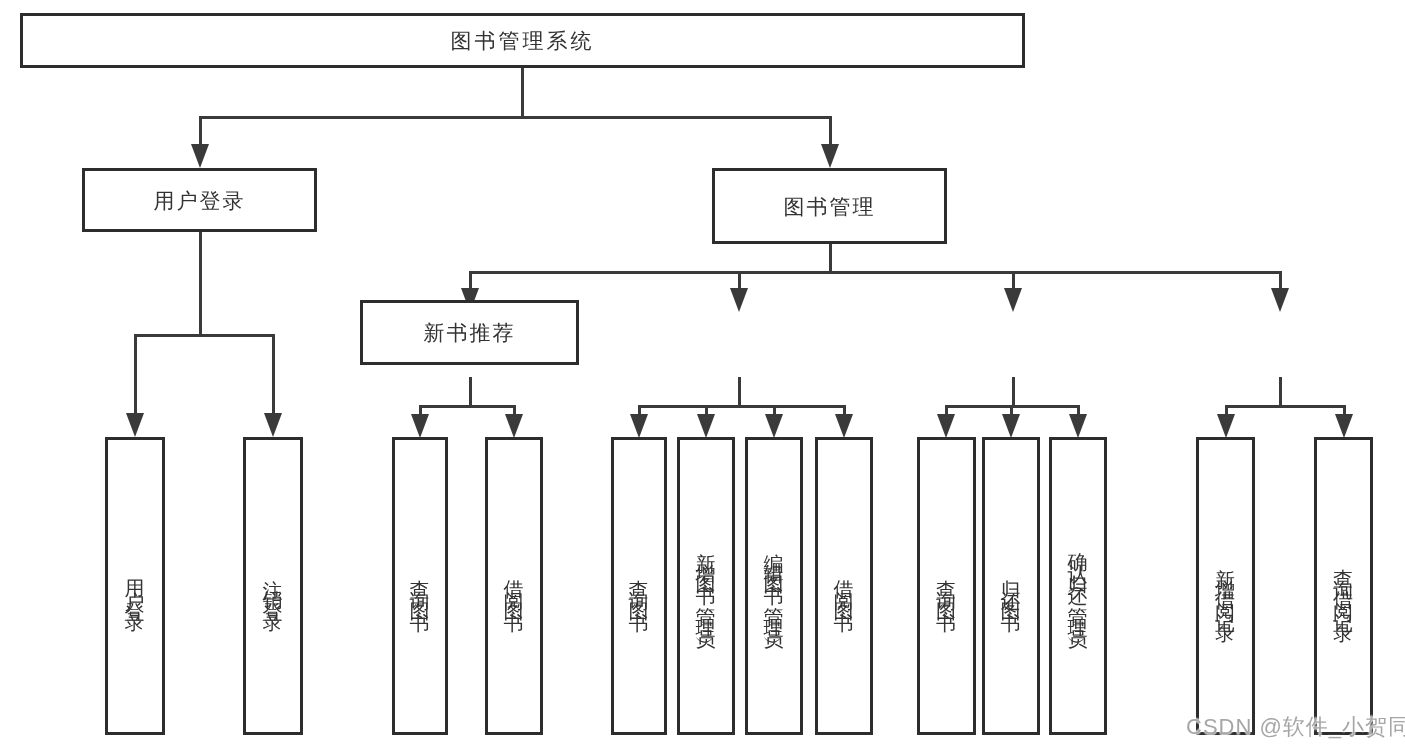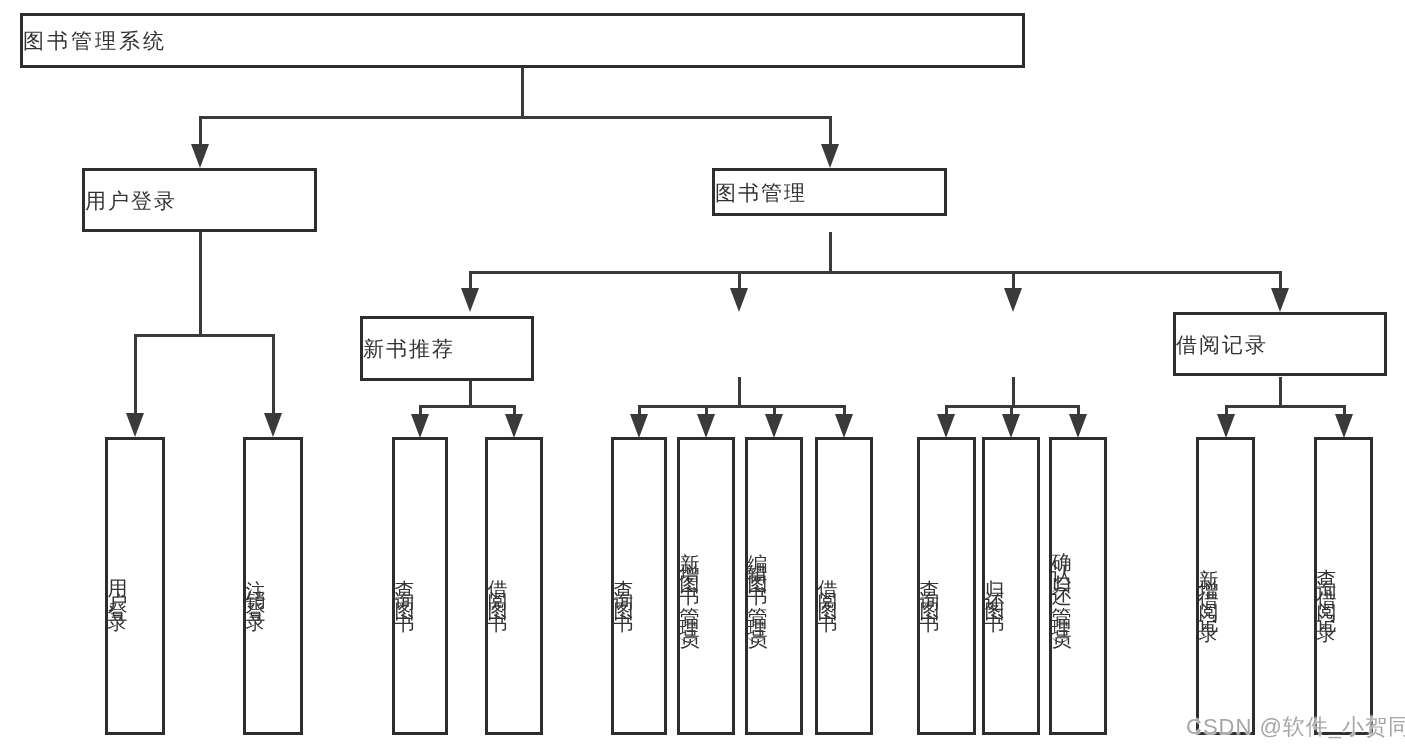--- a/index.html
+++ b/index.html
@@ -9,21 +9,21 @@
     background:var(--bg,#ffffff);
     overflow:hidden;
     font-family:"Liberation Sans","DejaVu Sans",sans-serif;
   }
   
   .node{
     position:absolute;
     box-sizing:border-box;
     background:#ffffff;
     border:3px solid var(--border,#2d2d2d);
-    display:flex;align-items:center;
+    display:flex;align-items:center;justify-content:center;
     z-index:2;
   }
   .hnode .lbl{
     font-size:21px;color:var(--text,#333333);
     letter-spacing:2px;white-space:nowrap;line-height:1;
   }
   .root .lbl{letter-spacing:3px;}
   .leaf{top:437px;height:298px;}
   .leaf .vtext{
     writing-mode:vertical-rl;
@@ -107,29 +107,26 @@
       <div class="arrow" style="left: 1335px; top: 414px;"></div>
     </div>
 
   <div class="node hnode root" style="left:20px;top:13px;width:1005px;height:55px">
     <span class="lbl">图书管理系统</span>
   </div>
 
   <div class="node hnode" style="left:82px;top:168px;width:235px;height:64px">
     <span class="lbl">用户登录</span>
   </div>
-  <div class="node hnode" style="left:712px;top:168px;width:235px;height:48px">
+  <div class="node hnode" style="left:712px;top:168px;width:235px;height:76px">
     <span class="lbl">图书管理</span>
   </div>
 
-  <div class="node hnode" style="left:360px;top:316px;width:174px;height:65px">
+  <div class="node hnode" style="left:360px;top:300px;width:219px;height:65px">
     <span class="lbl">新书推荐</span>
-  </div>
-  <div class="node hnode" style="left:1173px;top:312px;width:214px;height:64px">
-    <span class="lbl">借阅记录</span>
   </div>
 
   <div class="node leaf" style="left:105px;width:60px">
     <span class="vtext">用户登录</span>
   </div>
   <div class="node leaf" style="left:243px;width:60px">
     <span class="vtext">注销登录</span>
   </div>
 
   <div class="node leaf" style="left:392px;width:56px">

